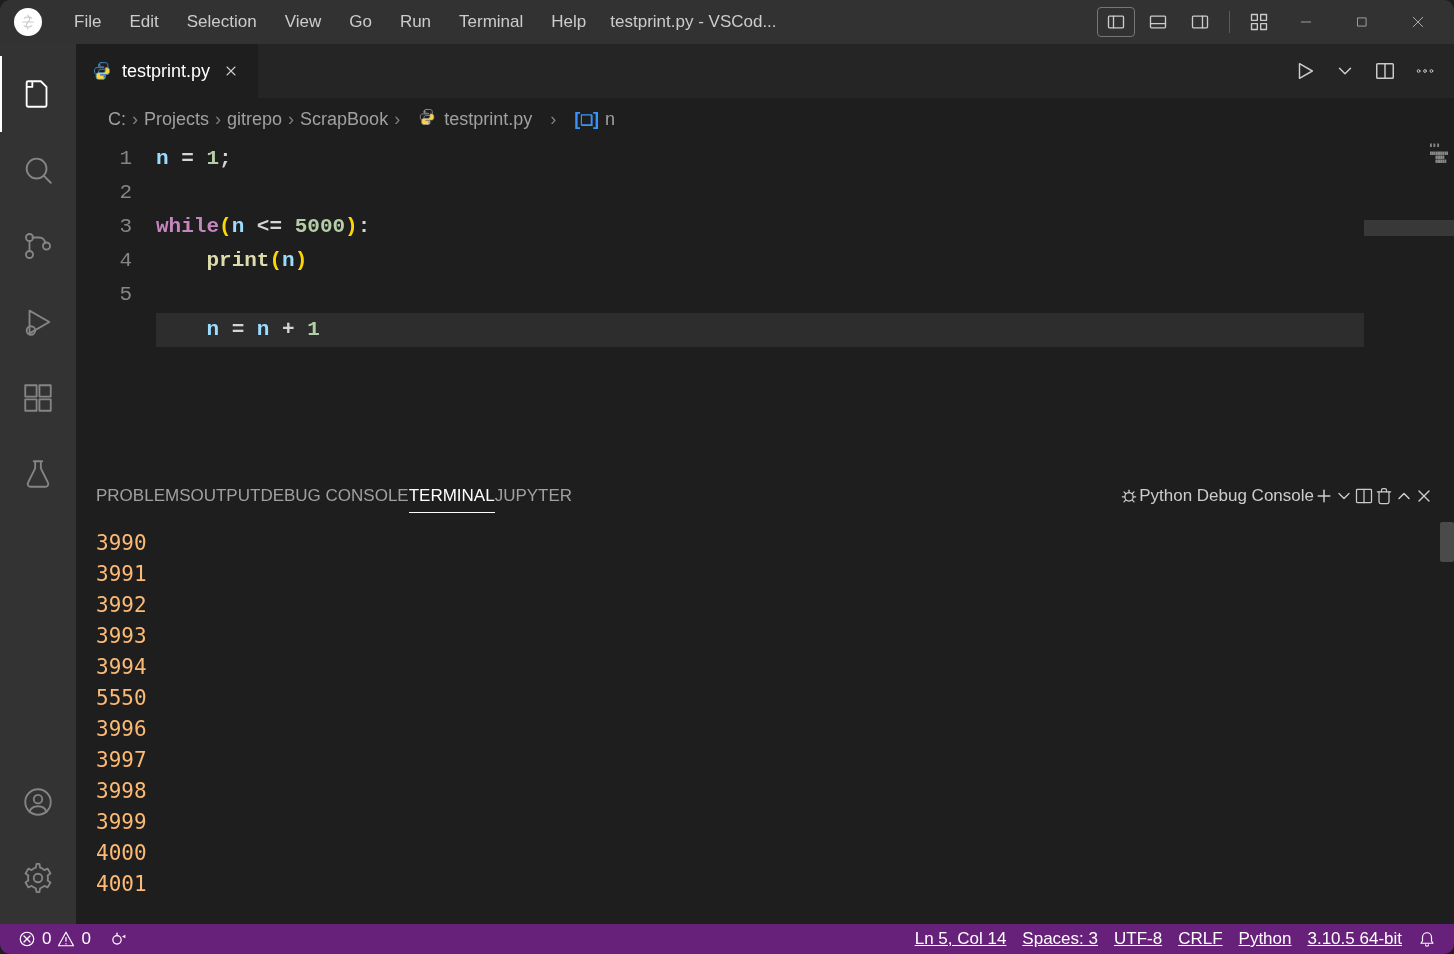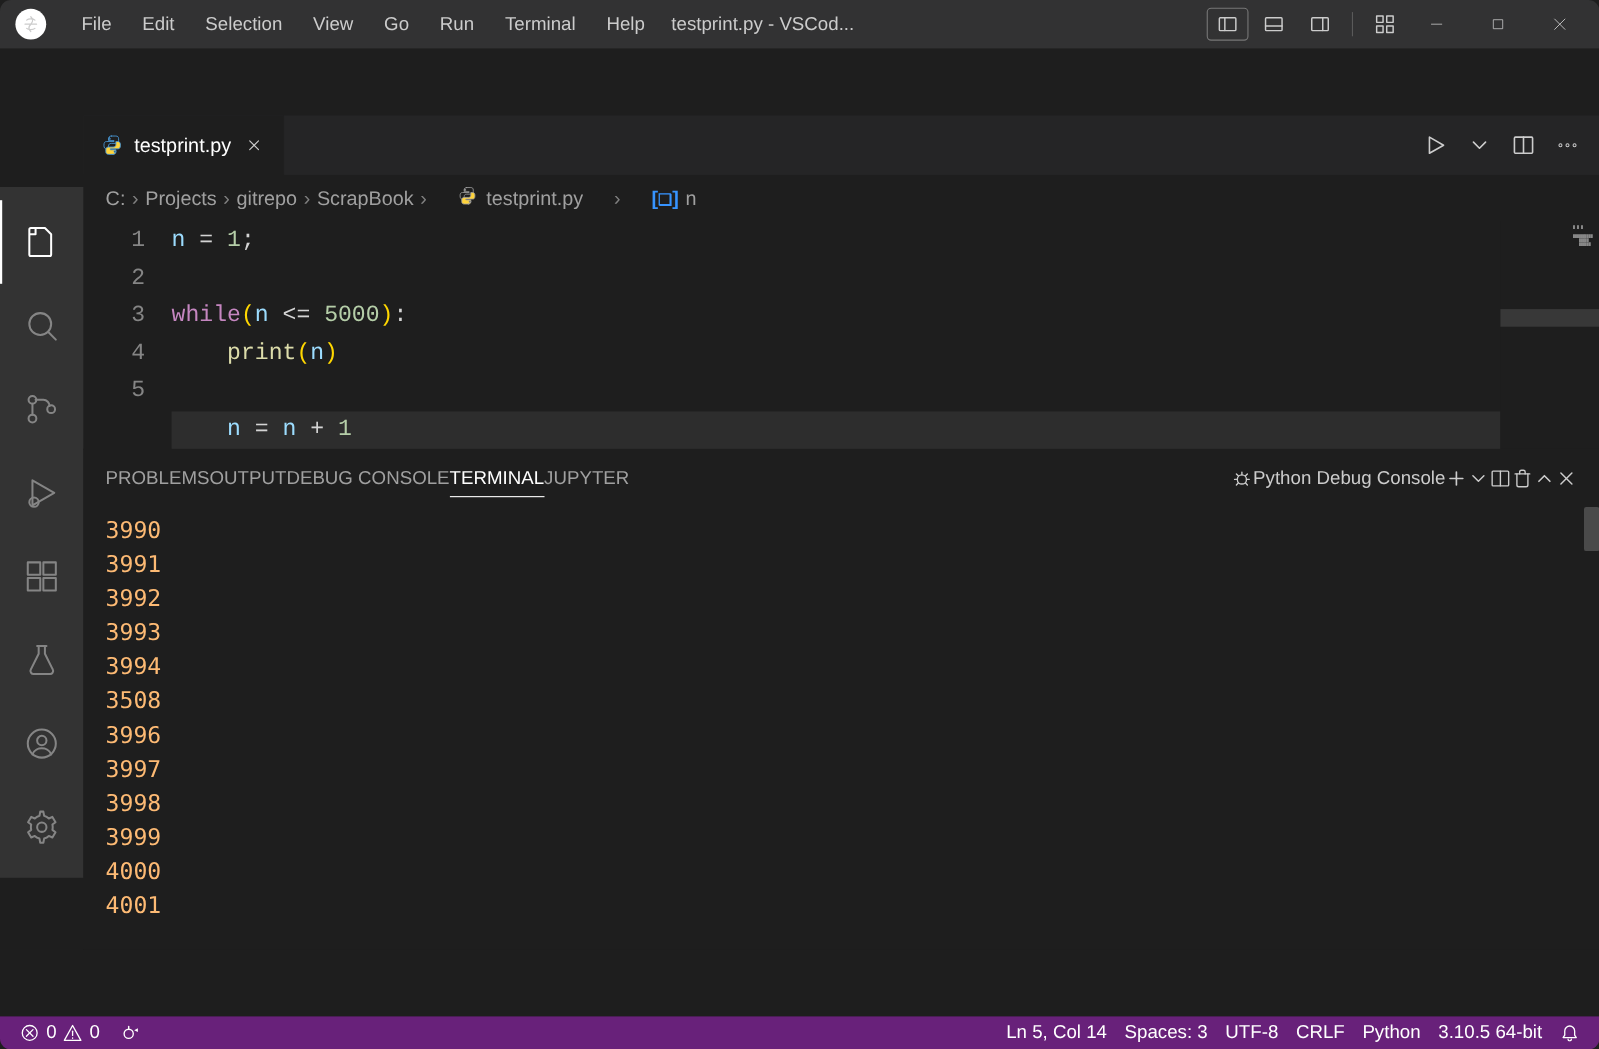--- a/index.html
+++ b/index.html
@@ -74,21 +74,20 @@
     align-items: center;
     justify-content: center;
     color: #ccc;
     cursor: pointer;
     font-size: 14px;
   }
 
   .app-body {
     display: flex;
     height: calc(100% - 44px - 30px);
-    align-items: center;
   }
   .activity-bar {
     width: 76px;
     background: #333333;
     display: flex;
     flex-direction: column;
     align-items: center;
     padding-top: 12px;
   }
   .activity-item {
@@ -147,24 +146,24 @@
     gap:18px;
     color:#ccc;
   }
   .tab-action { display:flex; align-items:center; cursor:pointer; }
   .tab-action svg { width:22px; height:22px; }
 
   .breadcrumbs {
     height: 42px;
     display: flex;
     align-items: center;
-    padding: 0 20px;
+    padding: 0 32px;
     font-size: 18px;
     color: #a0a0a0;
-    gap:22px;
+    gap:12px;
   }
   .bc-sep { color:#808080; padding:0 6px; }
   .bc-file { display:flex; align-items:center; gap:8px; }
   .bc-sym { display:flex; align-items:center; gap:6px; }
   .sym-icon { color:#3794ff; font-weight:bold; }
 
   .editor-wrap {
     flex: 1;
     display: flex;
     font-family: Consolas, "Courier New", monospace;
@@ -179,21 +178,21 @@
     color: #858585;
     line-height: 34px;
     padding-top: 2px;
   }
   .code {
     flex:1;
     line-height: 34px;
     padding-top: 2px;
     position:relative;
   }
-  .code .cline { white-space: pre; }
+  .code .cline { white-space: pre; font-weight: bold; }
   .code .cline.hl { background: rgba(90,90,90,0.25); margin-top: 35px; }
   .tok-var { color: #9cdcfe; }
   .tok-op  { color: #d4d4d4; }
   .tok-num { color: #b5cea8; }
   .tok-sc  { color: #d4d4d4; }
   .tok-kw  { color: #c586c0; }
   .tok-par { color: #ffd700; }
   .tok-fn  { color: #dcdcaa; }
   .minimap {
     width: 90px;
@@ -249,21 +248,21 @@
   .statusbar {
     height: 30px;
     background: #68217a;
     display: flex;
     align-items: center;
     color: #fff;
     font-size: 17px;
     padding: 0 10px;
   }
   .sb-item { display:flex; align-items:center; gap:6px; padding:0 8px; height:100%; cursor:pointer; }
-  .sb-right { margin-left:auto; display:flex; }
+  .sb-right { margin-left:auto; display:flex;text-decoration:underline; }
 
   svg { fill:none; stroke:currentColor; stroke-linecap:round; stroke-linejoin:round; }
 </style>
 </head>
 <body>
 
 <div class="titlebar">
   <div class="app-logo">
     <svg viewBox="0 0 24 24" stroke="#1a8ad4" stroke-width="1.5">
       <path d="M12 3c3 3 3 6 0 9s-3 6 0 9M7 7c2-2 8-2 10 0M7 17c2 2 8 2 10 0M5 12h14"></path>
@@ -527,21 +526,21 @@
             </span>
         </div>
       </div>
       <div class="panel-body" id="terminal-out">
         <div class="panel-scroll"></div>
       <div>3990</div>
           <div>3991</div>
           <div>3992</div>
           <div>3993</div>
           <div>3994</div>
-          <div>3508</div>
+          <div>5550</div>
           <div>3996</div>
           <div>3997</div>
           <div>3998</div>
           <div>3999</div>
           <div>4000</div>
           <div>4001</div>
         </div>
     </div>
   </div>
 </div>

